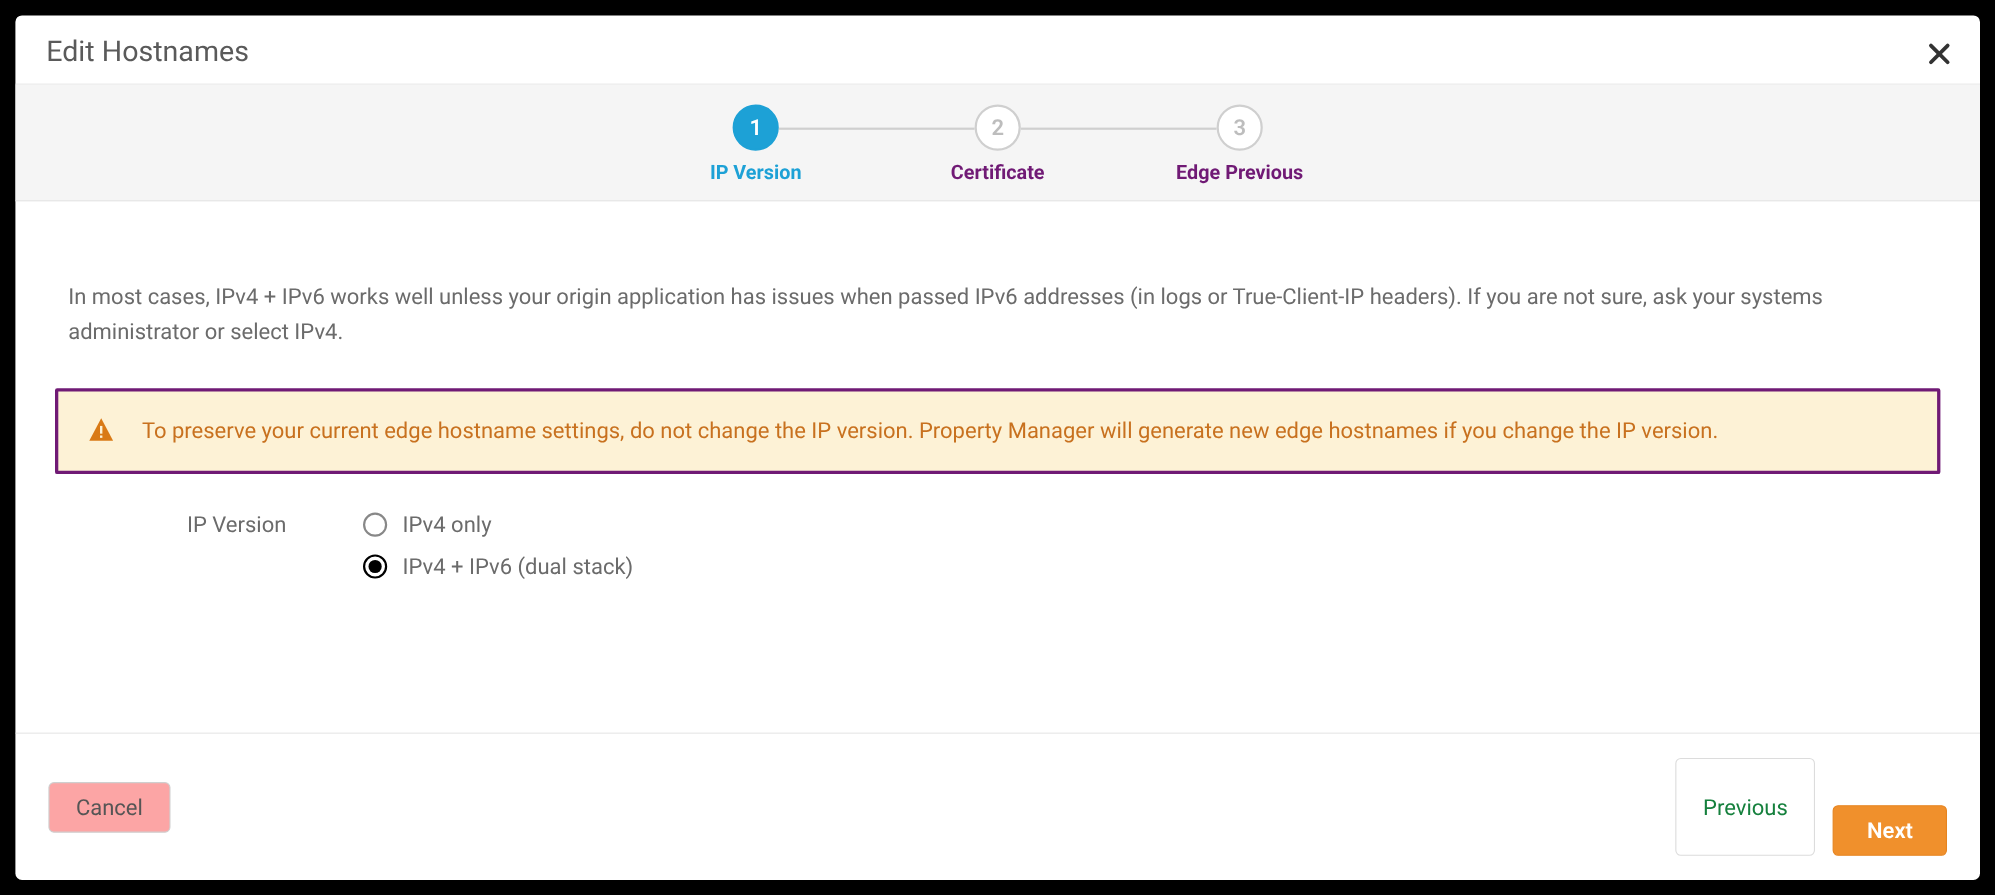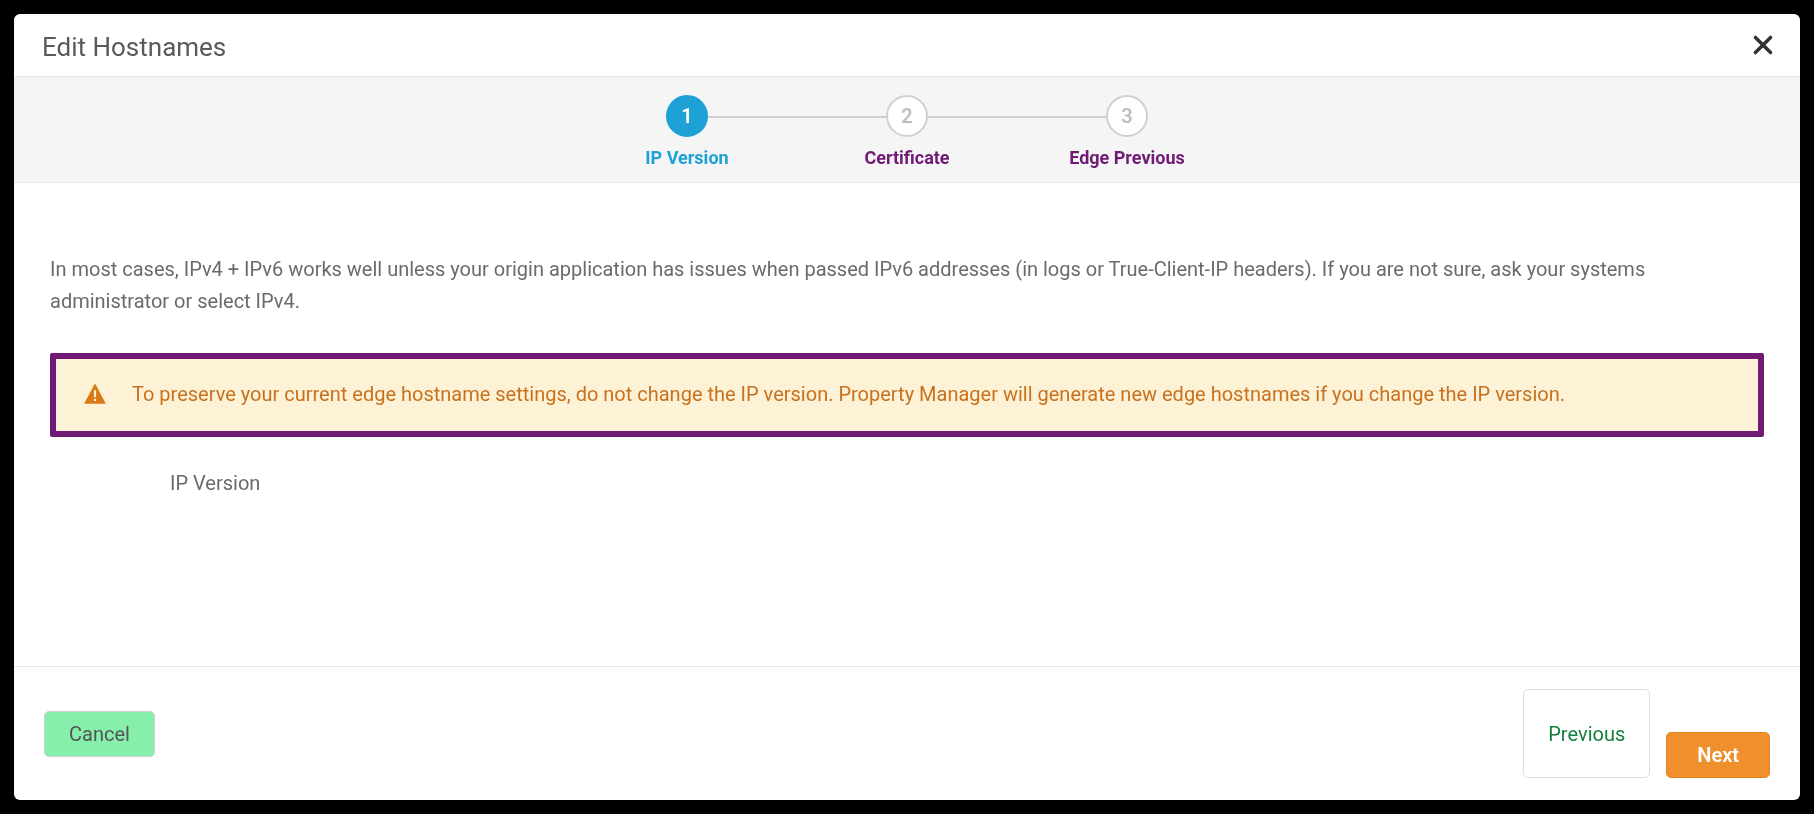--- a/index.html
+++ b/index.html
@@ -22,21 +22,21 @@
     height: 100%;
     background: #fff;
     border-radius: 6px;
     display: flex;
     flex-direction: column;
     overflow: hidden;
   }
   
   .modal-header {
     display: flex;
-    align-items: flex-start;
+    align-items: flex-end;
     justify-content: space-between;
     padding: 18px 24px 14px 28px;
     border-bottom: 1px solid #e5e5e5;
     gap: 48px;
   }
   .modal-title {
     font-size: 26px;
     font-weight: 400;
     color: #5a5a5a;
   }
@@ -106,24 +106,25 @@
   
   .modal-body {
     flex: 1 1 auto;
     padding: 70px 36px 40px 36px;
     overflow: auto;
   }
   .intro-text {
     font-size: 20px;
     line-height: 1.6;
     color: #6b6b6b;
+    margin-left: 12px;
   }
   .alert {
     margin-top: 36px;
-    border: 6px solid #701a75;
+    border: 3px solid #701a75;
     background: #fdf2d6;
     padding: 20px 26px;
     display: flex;
     align-items: flex-start;
     gap: 24px;
     border-radius: 2px;
   }
   .alert-icon {
     flex: 0 0 auto;
     margin-top: 2px;
@@ -180,21 +181,21 @@
     justify-content: space-between;
   }
   .btn {
     font-size: 20px;
     padding: 10px 24px;
     border-radius: 5px;
     cursor: pointer;
     font-family: inherit;
   }
   .btn-cancel {
-    background: #86efac;
+    background: #fca5a5;
     border: 1px solid #cfcfcf;
     color: #555;
   }
   .footer-right { display: flex; gap: 16px; }
   .btn-prev {
     background: #fff;
     border: 1px solid #dcdcdc;
     color: #15803d;
     cursor: default;
   }
@@ -253,20 +254,34 @@
             <path d="M12 2 L22 21 H2 Z" fill="currentColor"></path>
             <rect x="11" y="8.5" width="2" height="6.5" fill="#fdf2d6"></rect>
             <rect x="11" y="16.5" width="2" height="2" fill="#fdf2d6"></rect>
           </svg>
         </span>
         <div class="alert-text">To preserve your current edge hostname settings, do not change the IP version. Property Manager will generate new edge hostnames if you change the IP version.</div>
       </div>
 
       <div class="form-row">
         <div class="form-label">IP Version</div>
+        <div class="radios">
+          <label class="radio-option">
+            <input type="radio" name="ipv" value="ipv4" style="">
+            <span class="radio-visual"></span>
+            <span>IPv4 only</span>
+          </label>
+          <label class="radio-option selected">
+            <input type="radio" name="ipv" value="dual" checked="" style="">
+            <span class="radio-visual">
+                <span class="radio-dot"></span>
+              </span>
+            <span>IPv4 + IPv6 (dual stack)</span>
+          </label>
+        </div>
       </div>
     </div>
 
     <div class="modal-footer">
       <button class="btn btn-cancel">Cancel</button>
       <div class="footer-right">
         <button class="btn btn-prev" disabled="">Previous</button>
         <button class="btn btn-next">Next</button>
       </div>
     </div>

